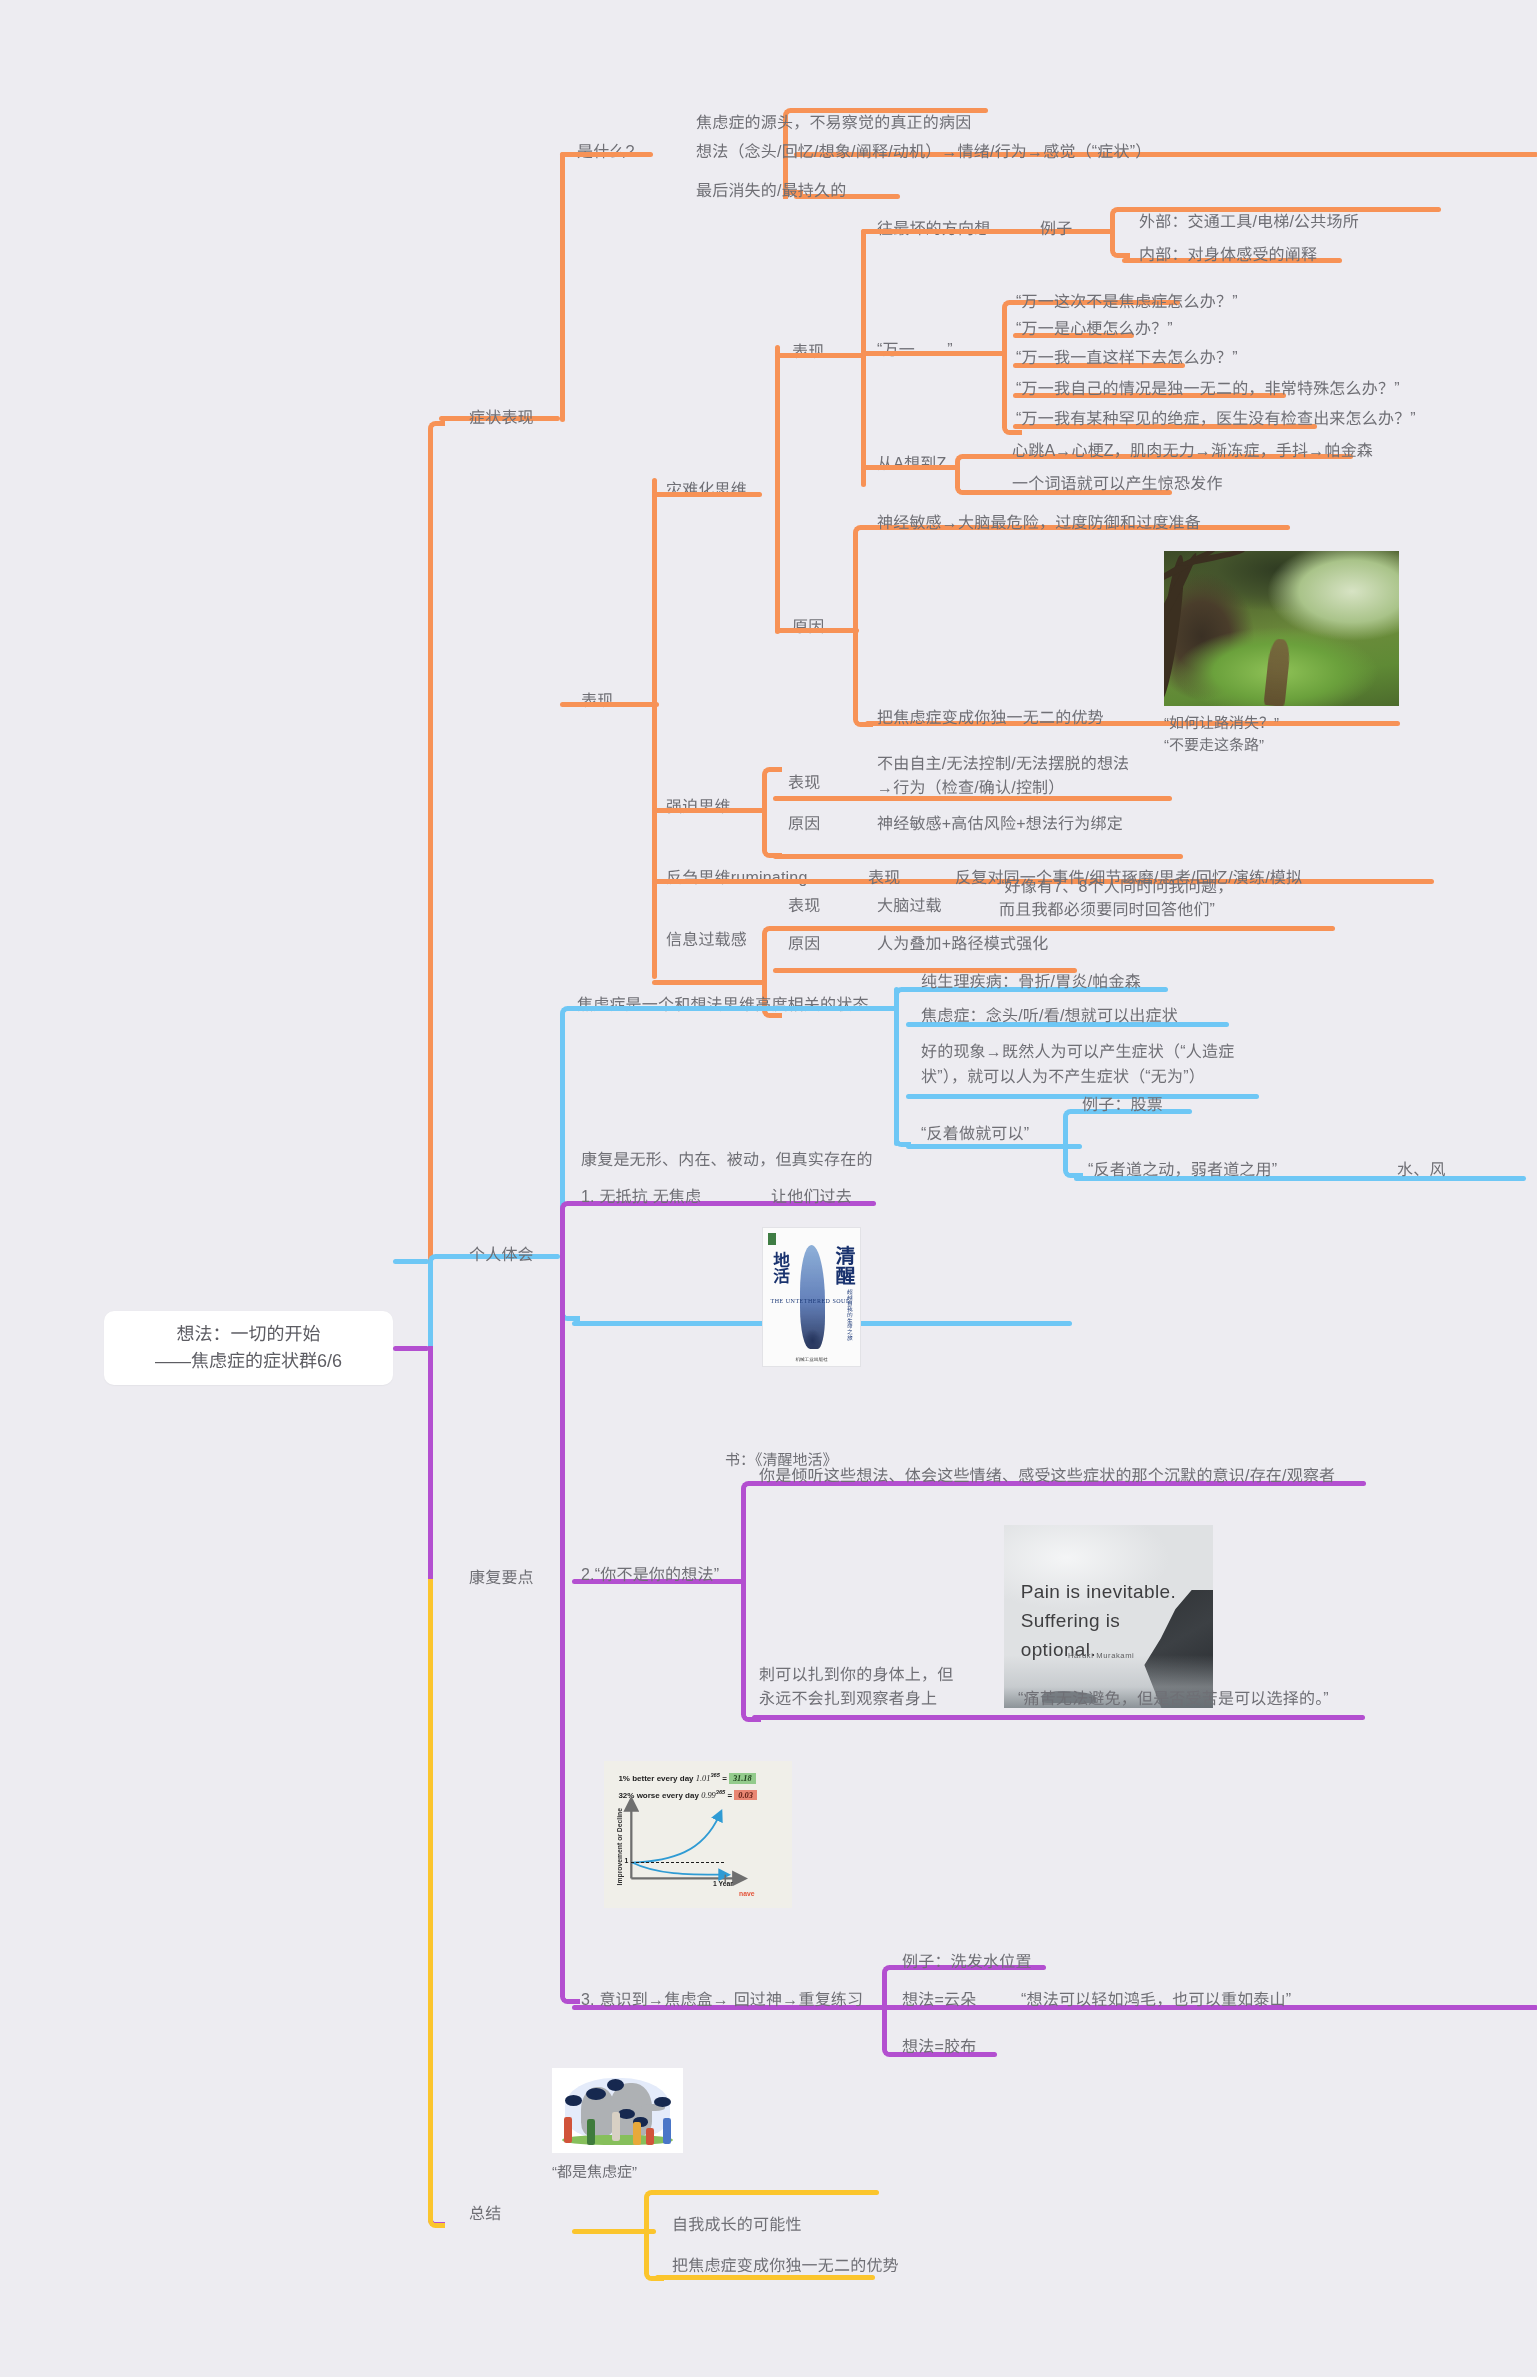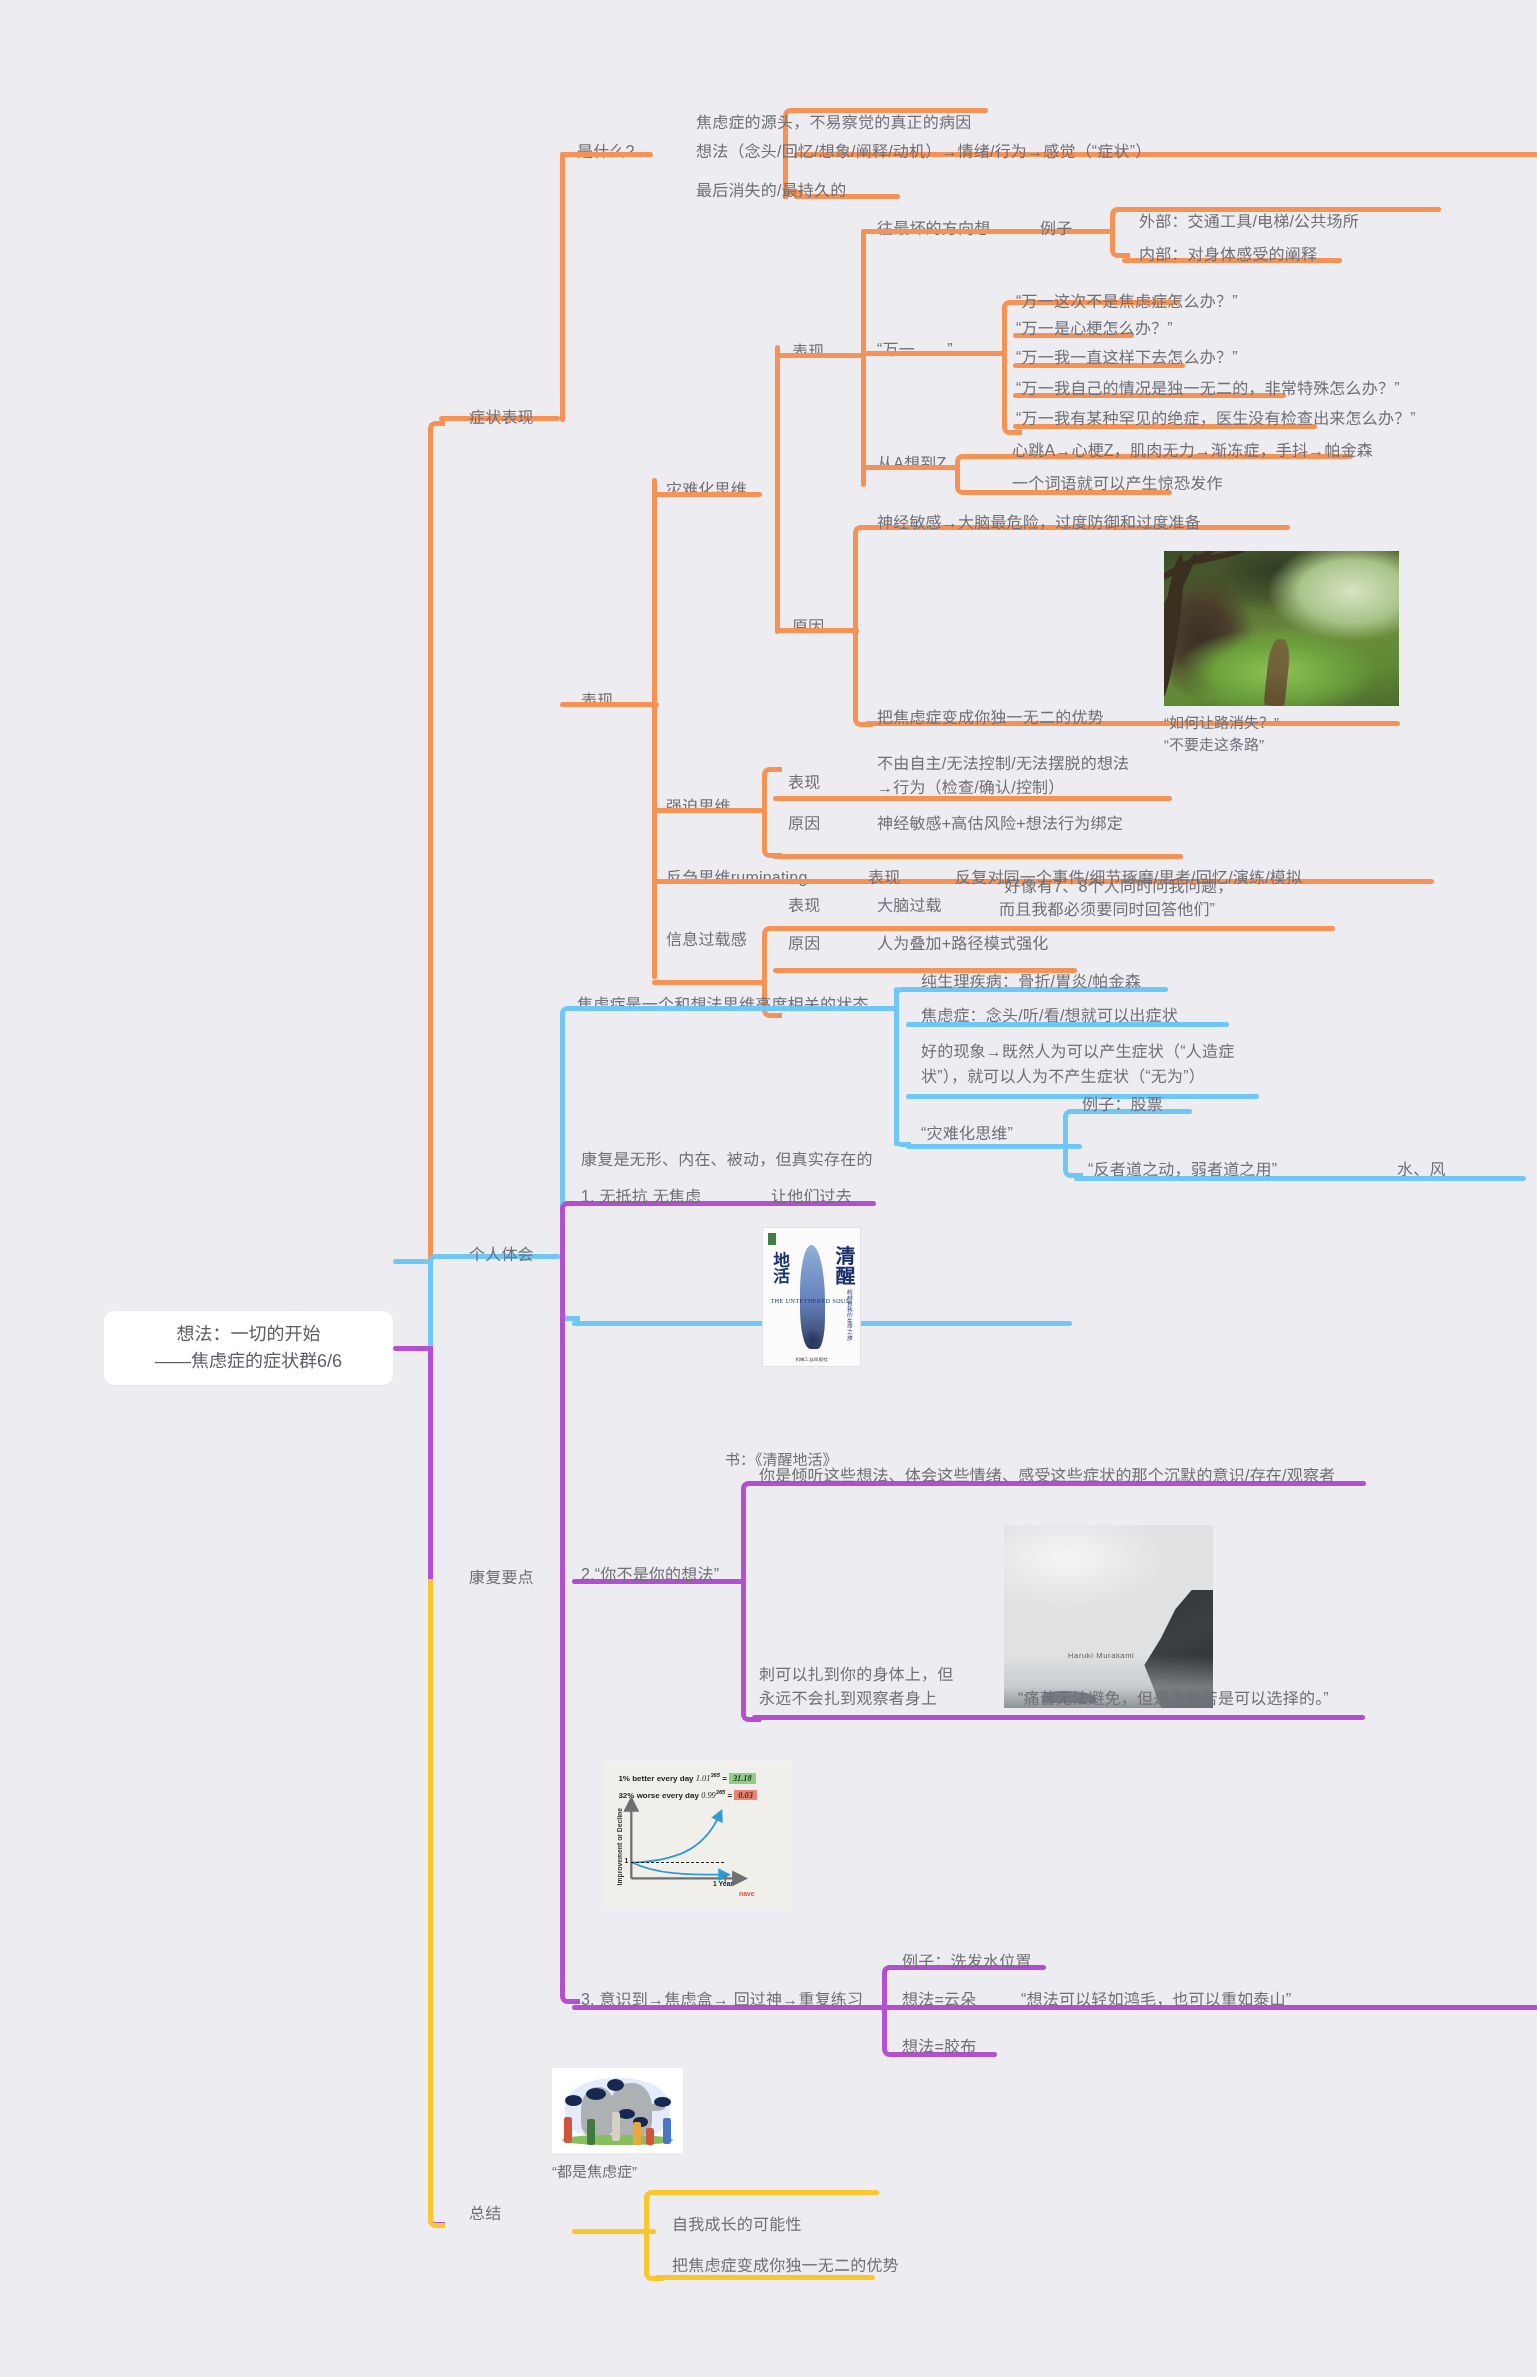--- a/index.html
+++ b/index.html
@@ -352,21 +352,21 @@
   <div class="tx" style="left:921px;top:970px;">纯生理疾病：骨折/胃炎/帕金森</div>
 
   <div class="ln h c-bl" style="left:906px;top:1022px;width:323px;"></div>
   <div class="tx" style="left:921px;top:1004px;">焦虑症：念头/听/看/想就可以出症状</div>
 
   <div class="ln h c-bl" style="left:906px;top:1094px;width:353px;"></div>
   <div class="tx" style="left:921px;top:1040px;">好的现象→既然人为可以产生症状（“人造症</div>
   <div class="tx" style="left:921px;top:1065px;">状”），就可以人为不产生症状（“无为”）</div>
 
   <div class="ln h c-bl" style="left:906px;top:1144px;width:176px;"></div>
-  <div class="tx" style="left:921px;top:1122px;">“灾难化思维”</div>
+  <div class="tx" style="left:921px;top:1122px;">“反着做就可以”</div>
 
   <div class="elb bl" style="left:1063px;top:1109px;width:20px;height:38px;border-width:5.3px 0 0 5.3px;border-top-left-radius:7.6px;"></div>
   <div class="elb bl" style="left:1063px;top:1144px;width:20px;height:34px;border-width:0 0 5.3px 5.3px;border-bottom-left-radius:7.6px;"></div>
   <div class="ln h c-bl" style="left:1074px;top:1109px;width:118px;"></div>
   <div class="tx" style="left:1082px;top:1093px;">例子：股票</div>
   <div class="ln h c-bl" style="left:1074px;top:1176px;width:452px;"></div>
   <div class="tx" style="left:1088px;top:1158px;">“反者道之动，弱者道之用”</div>
   <div class="tx" style="left:1397px;top:1158px;">水、风</div>
 
   <div class="ln h c-bl" style="left:572px;top:1175px;width:0px;"></div>
@@ -399,20 +399,24 @@
   <div class="elb pu" style="left:741px;top:1481px;width:20px;height:106px;border-width:5.3px 0 0 5.3px;border-top-left-radius:7.6px;"></div>
   <div class="elb pu" style="left:741px;top:1579px;width:20px;height:143px;border-width:0 0 5.3px 5.3px;border-bottom-left-radius:7.6px;"></div>
 
   <div class="ln h c-pu" style="left:752px;top:1481px;width:614px;"></div>
   <div class="tx" style="left:759px;top:1464px;">你是倾听这些想法、体会这些情绪、感受这些症状的那个沉默的意识/存在/观察者</div>
 
   <div class="imgbox" id="murakami">
     <div class="cliff"></div>
     <div class="wave"></div>
     <div class="rock"></div>
+    <div class="mt">
+      <div>Pain is inevitable.</div>
+      <div>Suffering is optional.</div>
+    </div>
     <div class="auth">Haruki Murakami</div>
   </div>
 
   <div class="ln h c-pu" style="left:752px;top:1715px;width:613px;"></div>
   <div class="tx" style="left:759px;top:1663px;">刺可以扎到你的身体上，但</div>
   <div class="tx" style="left:759px;top:1687px;">永远不会扎到观察者身上</div>
   <div class="tx" style="left:1018px;top:1687px;">“痛苦无法避免，但是否受苦是可以选择的。”</div>
 
   <div class="imgbox" id="chart">
     <div class="ln1">

